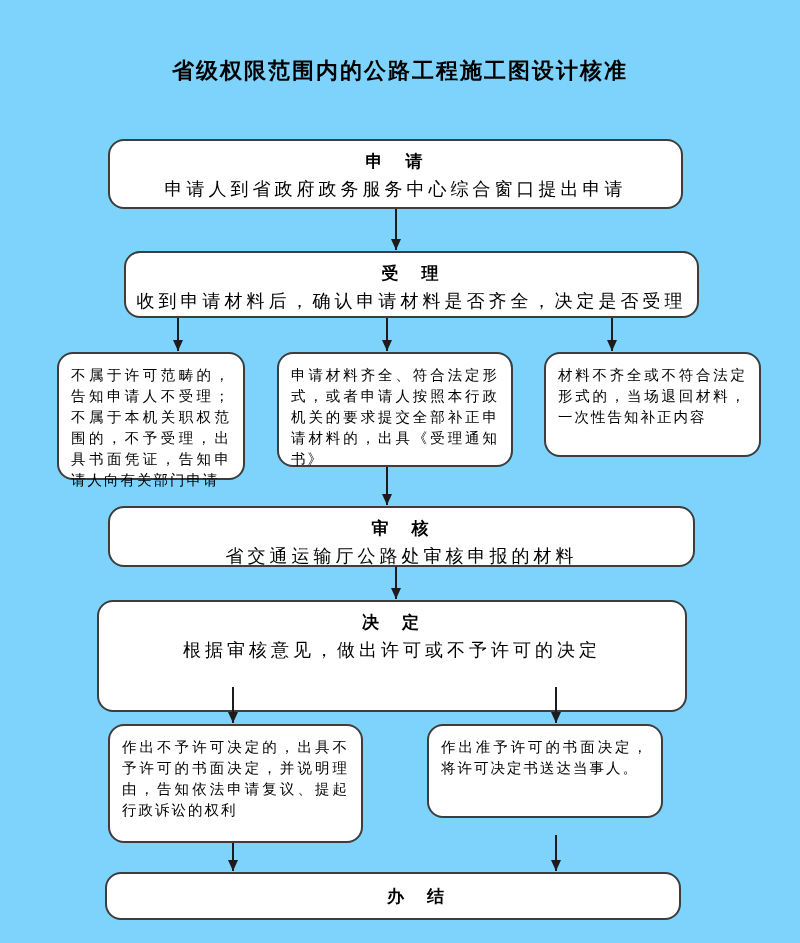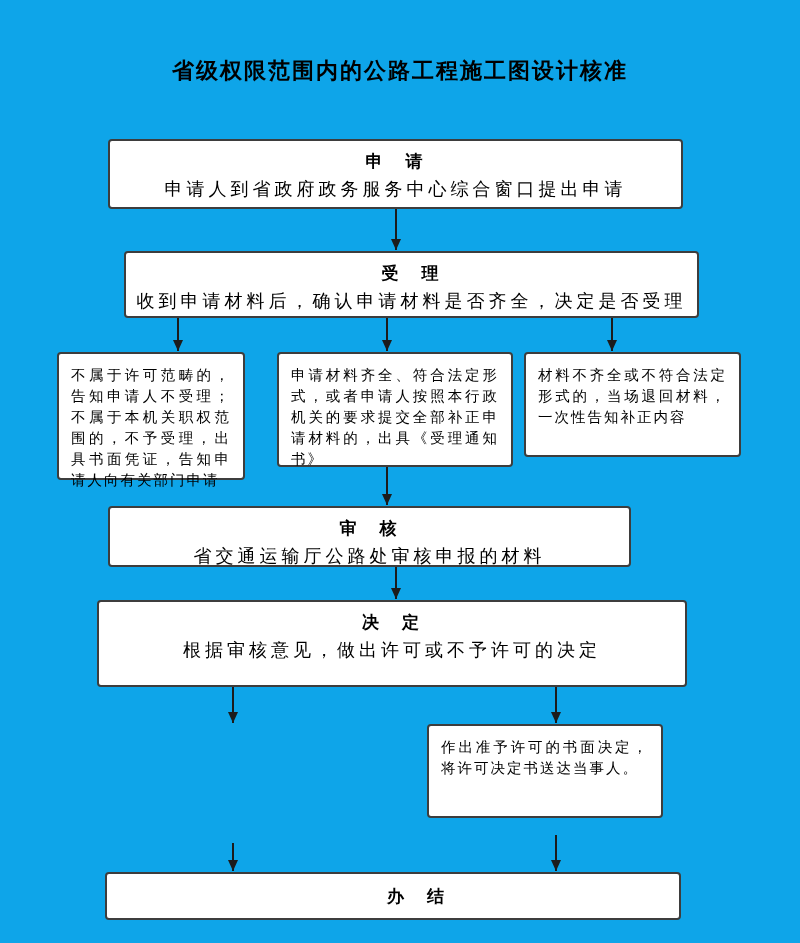--- a/index.html
+++ b/index.html
@@ -4,40 +4,40 @@
 <style>
   html, body {
     margin: 0;
     padding: 0;
     background: #ffffff;
   }
   .canvas {
     position: relative;
     width: 800px;
     height: 943px;
-    background: #0ea5e9;
+    background: #7dd3fc;
     color: #000000;
     font-family: Liberation Serif, serif;
     overflow: hidden;
   }
   .page-title {
     position: absolute;
     left: 0;
     top: 56px;
     width: 100%;
     text-align: center;
     font-size: 22px;
     font-weight: bold;
     letter-spacing: 2px;
   }
   .node {
     position: absolute;
     box-sizing: border-box;
     border: 2px solid #3d3d3d;
-    border-radius: 4px;
+    border-radius: 16px;
     background: #ffffff;
   }
   .node.center {
     display: flex;
     flex-direction: column;
     align-items: center;
     justify-content: flex-start;
     padding-top: 9px;
   }
   .node.middle-align {
@@ -106,41 +106,44 @@
   <div class="arrow" style="left:611px; top:318px; height:33px;"></div>
 
   <div class="node" style="left:57px; top:352px; width:188px; height:128px;">
     <div class="branch-text">不属于许可范畴的，告知申请人不受理；不属于本机关职权范围的，不予受理，出具书面凭证，告知申请人向有关部门申请</div>
   </div>
 
   <div class="node" style="left:277px; top:352px; width:236px; height:115px;">
     <div class="branch-text">申请材料齐全、符合法定形式，或者申请人按照本行政机关的要求提交全部补正申请材料的，出具《受理通知书》</div>
   </div>
 
-  <div class="node" style="left:524px; top:352px; width:217px; height:105px;">
+  <div class="node" style="left:544px; top:352px; width:217px; height:105px;">
     <div class="branch-text">材料不齐全或不符合法定形式的，当场退回材料，一次性告知补正内容</div>
   </div>
 
   <div class="arrow" style="left:386px; top:467px; height:38px;"></div>
 
-  <div class="node center" style="left:108px; top:506px; width:523px; height:61px;">
+  <div class="node center" style="left:108px; top:506px; width:587px; height:61px;">
     <div class="node-heading">审　核</div>
     <div class="node-desc">省交通运输厅公路处审核申报的材料</div>
   </div>
 
   <div class="arrow" style="left:395px; top:567px; height:32px;"></div>
 
-  <div class="node center" style="left:97px; top:600px; width:590px; height:87px;">
+  <div class="node center" style="left:97px; top:600px; width:590px; height:112px;">
     <div class="node-heading">决　定</div>
     <div class="node-desc">根据审核意见，做出许可或不予许可的决定</div>
   </div>
 
   <div class="arrow" style="left:232px; top:687px; height:36px;"></div>
   <div class="arrow" style="left:555px; top:687px; height:36px;"></div>
 
+  <div class="node" style="left:108px; top:724px; width:255px; height:119px;">
+    <div class="branch-text">作出不予许可决定的，出具不予许可的书面决定，并说明理由，告知依法申请复议、提起行政诉讼的权利</div>
+  </div>
 
   <div class="node" style="left:427px; top:724px; width:236px; height:94px;">
     <div class="branch-text">作出准予许可的书面决定，将许可决定书送达当事人。</div>
   </div>
 
   <div class="arrow" style="left:232px; top:843px; height:28px;"></div>
   <div class="arrow" style="left:555px; top:835px; height:36px;"></div>
 
   <div class="node center middle-align" style="left:105px; top:872px; width:576px; height:48px;padding-left:48px;">
     <div class="node-heading">办　结</div>

